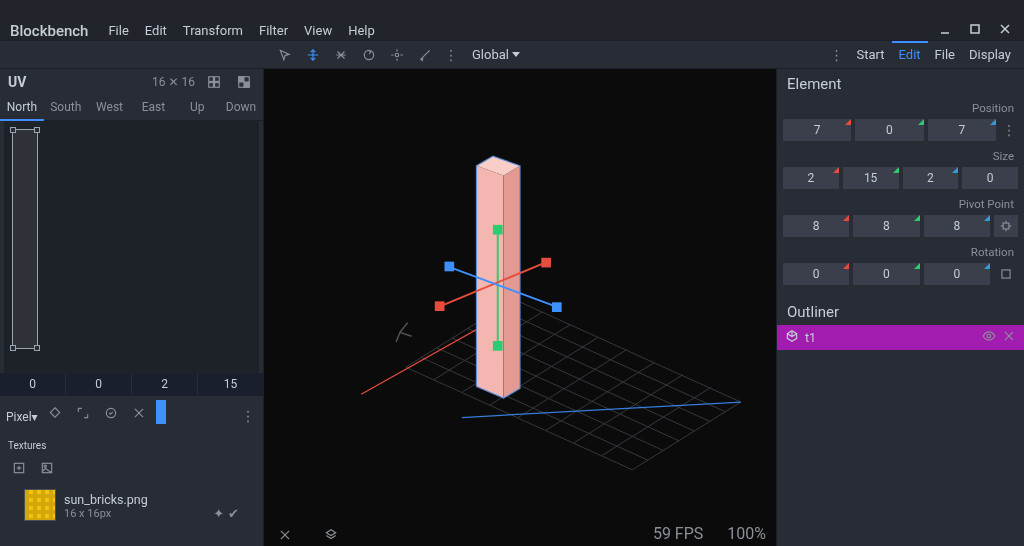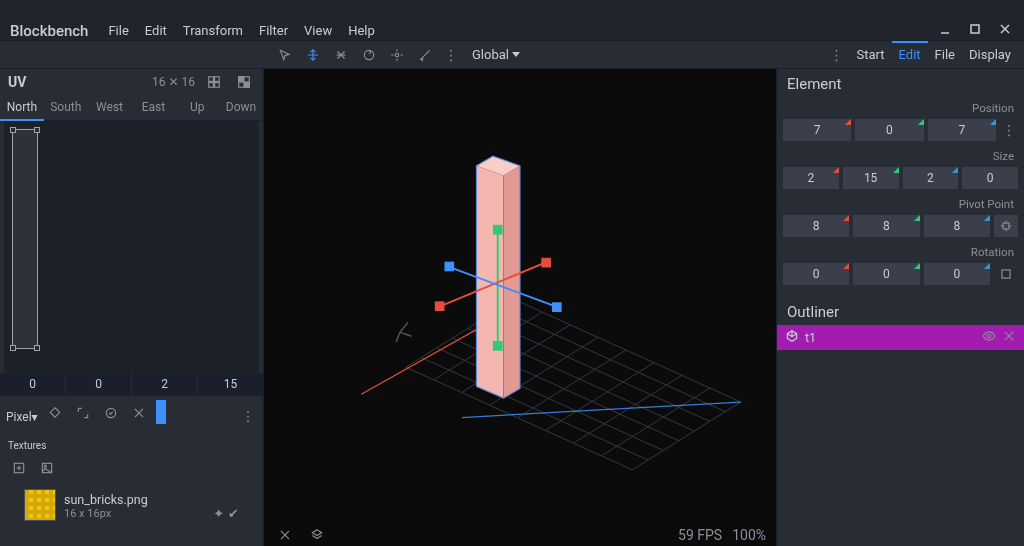--- a/index.html
+++ b/index.html
@@ -74,21 +74,21 @@
     linear-gradient(90deg, #d4a80a 50%, transparent 50%);
     background-size: 8px 8px; }
   .tex-info { display:flex; flex-direction:column; line-height:1.25; }
   .tex-name { font-size:12.5px; }
   .tex-dim { font-size:11px; color:var(--text-dim); }
   .tex-badges { margin-left:auto; display:flex; gap:4px; color:var(--text-dim); font-size:13px; }
   
   
   .viewport { flex:1; position:relative; }
   .viewport svg { position:absolute; inset:0; width:100%; height:100%; }
-  .status-bar { height:22px; display:flex; align-items:center; padding:0 10px; color:var(--text-dim); font-size:14px; gap:10px; }
+  .status-bar { height:22px; display:flex; align-items:flex-start; padding:0 10px; color:var(--text-dim); font-size:16px; gap:24px; }
   .status-bar .sp { margin-left:auto; }
   
   
   .panel-header { display:flex; align-items:center; padding:6px 10px 4px; font-size:15px; }
   .prop-label { font-size:11.5px; padding:4px 10px 2px; color:var(--text-dim);text-align:right; }
   .prop-row { display:flex; gap:4px; padding:2px 6px 4px; align-items:center; }
   .num-field { position:relative; flex:1; background:var(--bg-input); height:22px; display:flex; align-items:center; justify-content:center; font-size:12px; }
   .num-field::after { content:''; position:absolute; top:0; right:0; border-top:6px solid transparent; }
   .num-field.x::after { border-right:6px solid var(--red); }
   .num-field.y::after { border-right:6px solid var(--green); }

